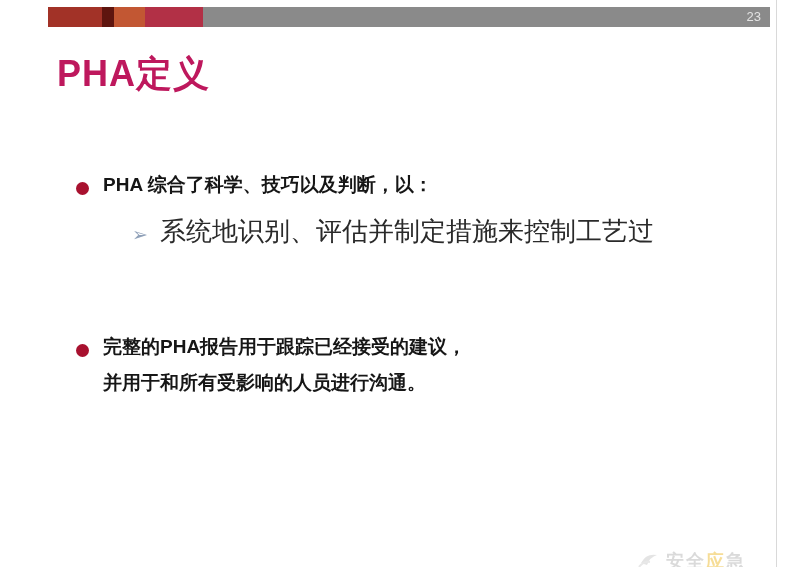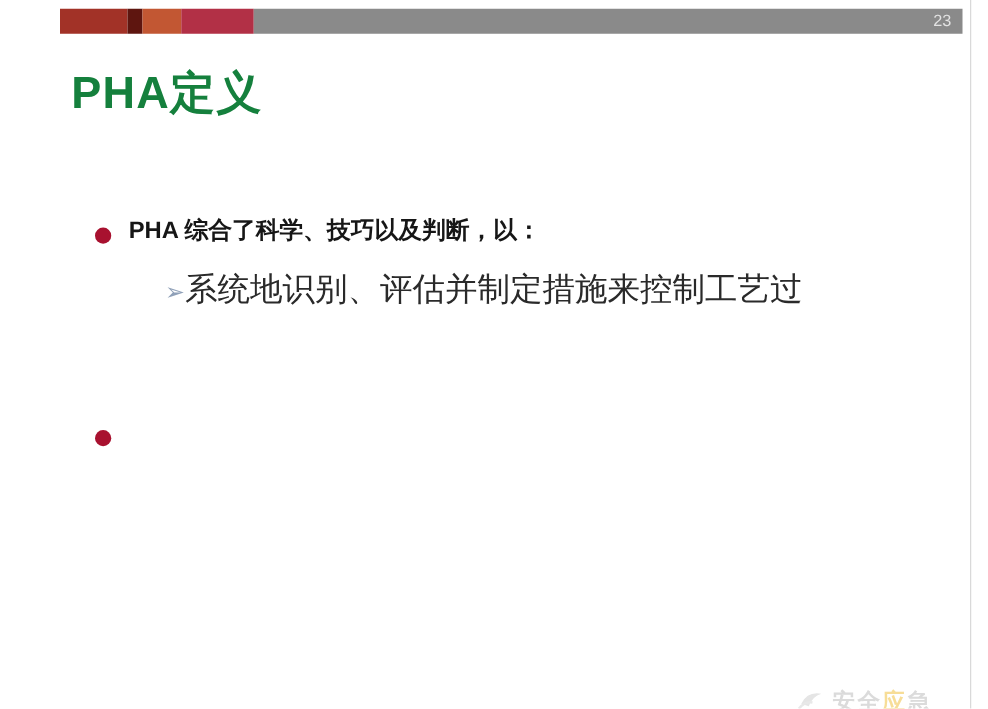--- a/index.html
+++ b/index.html
@@ -26,21 +26,21 @@
     display:flex;align-items:center;justify-content:flex-end;
     box-sizing:border-box;padding-right:9px;
   }
   .page-number{
     color:#e3e3e3;font-size:13px;line-height:20px;
     font-family:"Liberation Sans", sans-serif;
   }
   
   .slide-title{
     position:absolute;left:57px;top:50px;
-    font-size:36px;font-weight:bold;color:#15803d;
+    font-size:36px;font-weight:bold;color:#be185d;
     letter-spacing:1px;white-space:nowrap;
   }
   
   .bullet-dot{
     position:absolute;width:13px;height:13px;border-radius:50%;
     background:#a8112f;
   }
   .dot1{left:76px;top:182px;}
   .dot2{left:76px;top:344px;}
   .bullet-text{
@@ -52,21 +52,21 @@
   .sub-bullet{
     position:absolute;left:132px;top:215px;width:580px;
     font-family:"Liberation Serif", serif;
     font-size:26px;line-height:33px;color:#2a2a2a;font-weight:normal;
   }
   .sub-marker{
     position:absolute;left:0;top:3px;
     color:#8fa0b8;font-size:19px;
     font-family:"DejaVu Sans", sans-serif;
   }
-  .sub-lines{margin-left:16px;white-space:nowrap;}
+  .sub-lines{margin-left:28px;white-space:nowrap;}
   
   .watermark{
     position:absolute;left:638px;top:549px;
     display:flex;align-items:flex-start;gap:6px;
     opacity:0.55;
   }
   .wm-icon{width:22px;height:22px;display:inline-block;}
   .wm-text{
     font-size:18px;font-weight:bold;color:#bdbdbd;
     letter-spacing:2px;white-space:nowrap;
@@ -94,20 +94,24 @@
   <div class="bullet-text bullet1-text">PHA 综合了科学、技巧以及判断，以：</div>
 
   <div class="sub-bullet">
     <span class="sub-marker">➢</span>
     <div class="sub-lines">
       <div>系统地识别、评估并制定措施来控制工艺过</div>
     </div>
   </div>
 
   <div class="bullet-dot dot2"></div>
+  <div class="bullet-text bullet2-text">
+    <div>完整的PHA报告用于跟踪已经接受的建议，</div>
+    <div>并用于和所有受影响的人员进行沟通。</div>
+  </div>
 
   <div class="watermark">
     <span class="wm-icon">
       <svg width="22" height="22" viewBox="0 0 22 22">
         <path d="M3 14 Q8 4 19 6 Q12 8 9 16 Z" fill="#cfcfcf"></path>
         <path d="M1 18 Q6 12 12 13" stroke="#d6d6d6" stroke-width="2" fill="none"></path>
       </svg>
     </span>
     <span class="wm-text">
       <span>安全</span><span class="wm-hl">应</span><span>急</span>

